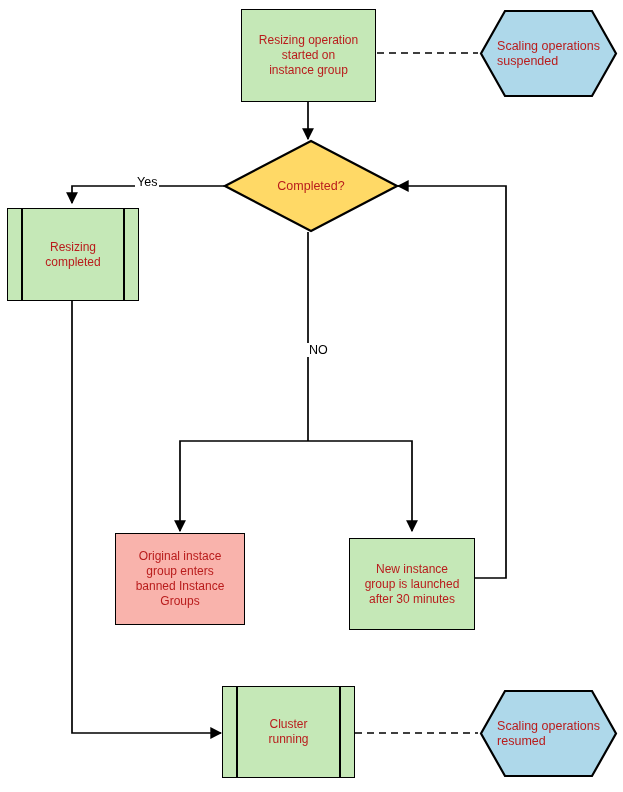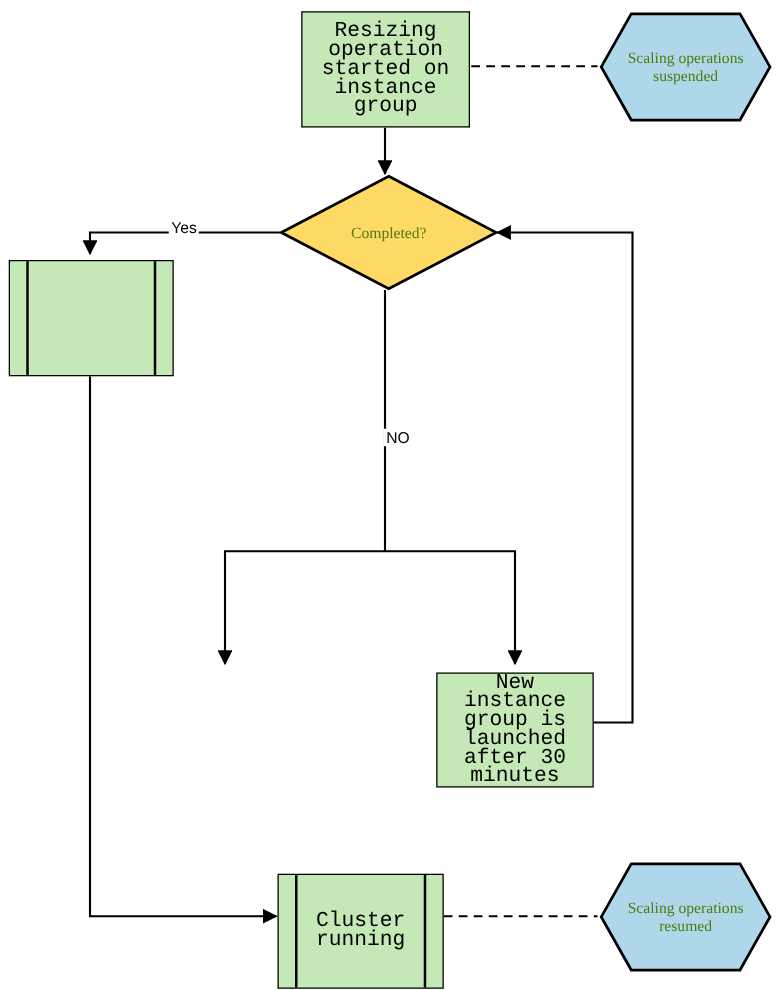--- a/index.html
+++ b/index.html
@@ -24,25 +24,24 @@
     width: 623px;
     height: 792px;
   }
   .node {
     position: absolute;
     box-sizing: border-box;
     display: flex;
     align-items: center;
     justify-content: center;
     text-align: center;
-    color: #000000;
-    font-size: 17px;
+    color: #b91c1c;
+    font-size: 12px;
     line-height: 15px;
     z-index: 3;
-    font-family: Liberation Mono, monospace;
   }
   .proc {
     border: 1.6px solid #000000;
   }
   .predef-inner {
     position: absolute;
     top: 0;
     bottom: 0;
     width: 1.6px;
     background: #000000;
@@ -64,26 +63,25 @@
   }
   .shape-text {
     position: absolute;
     left: 0;
     top: 0;
     right: 0;
     bottom: 0;
     display: flex;
     align-items: center;
     justify-content: center;
-    text-align: center;
+    text-align: left;
     font-size: 12.5px;
     line-height: 15px;
-    color: #4d7c0f;
+    color: #b91c1c;
     white-space: pre-line;
-    font-family: Liberation Serif, serif;
   }
   .edge-label {
     position: absolute;
     z-index: 4;
     font-size: 12.5px;
     line-height: 14px;
     color: #000000;
     background: #ffffff;
     padding: 0 2px;
     white-space: nowrap;
@@ -138,30 +136,38 @@
   <div class="diamond-wrap" style="left:223px; top:139px; width:176px; height:94px;">
     <svg width="176" height="94" viewBox="0 0 176 94" xmlns="http://www.w3.org/2000/svg">
       <polygon points="88,2 174,47 88,92 2,47" fill="#ffd966" stroke="#000000" stroke-width="2.2" stroke-linejoin="miter"></polygon>
     </svg>
     <div class="shape-text">Completed?</div>
   </div>
 
   <div class="node proc" style="left:7px; top:208px; width:132px; height:93px; background:#c5e8b7;">
     <span class="predef-inner" style="left:13px;"></span>
     <span class="predef-inner" style="right:13px;"></span>
+    <div class="node-label">Resizing
+completed</div>
   </div>
 
+  <div class="node proc" style="left:115px; top:533px; width:130px; height:92px; background:#f9b3ac;">
+    <div class="node-label">Original instace
+group enters
+banned Instance
+Groups</div>
+  </div>
 
   <div class="node proc" style="left:349px; top:538px; width:126px; height:92px; background:#c5e8b7;">
     <div class="node-label">New instance
 group is launched
 after 30 minutes</div>
   </div>
 
-  <div class="node proc" style="left:222px; top:686px; width:133px; height:92px; background:#c5e8b7;margin-top:13px;">
+  <div class="node proc" style="left:222px; top:686px; width:133px; height:92px; background:#c5e8b7;">
     <span class="predef-inner" style="left:13px;"></span>
     <span class="predef-inner" style="right:13px;"></span>
     <div class="node-label">Cluster
 running</div>
   </div>
 
   <div class="hex-wrap" style="left:479px; top:689px; width:139px; height:89px;">
     <svg width="139" height="89" viewBox="0 0 139 89" xmlns="http://www.w3.org/2000/svg">
       <polygon points="26,2 113,2 137,44.5 113,87 26,87 2,44.5" fill="#aed8ea" stroke="#000000" stroke-width="2.2" stroke-linejoin="miter"></polygon>
     </svg>

